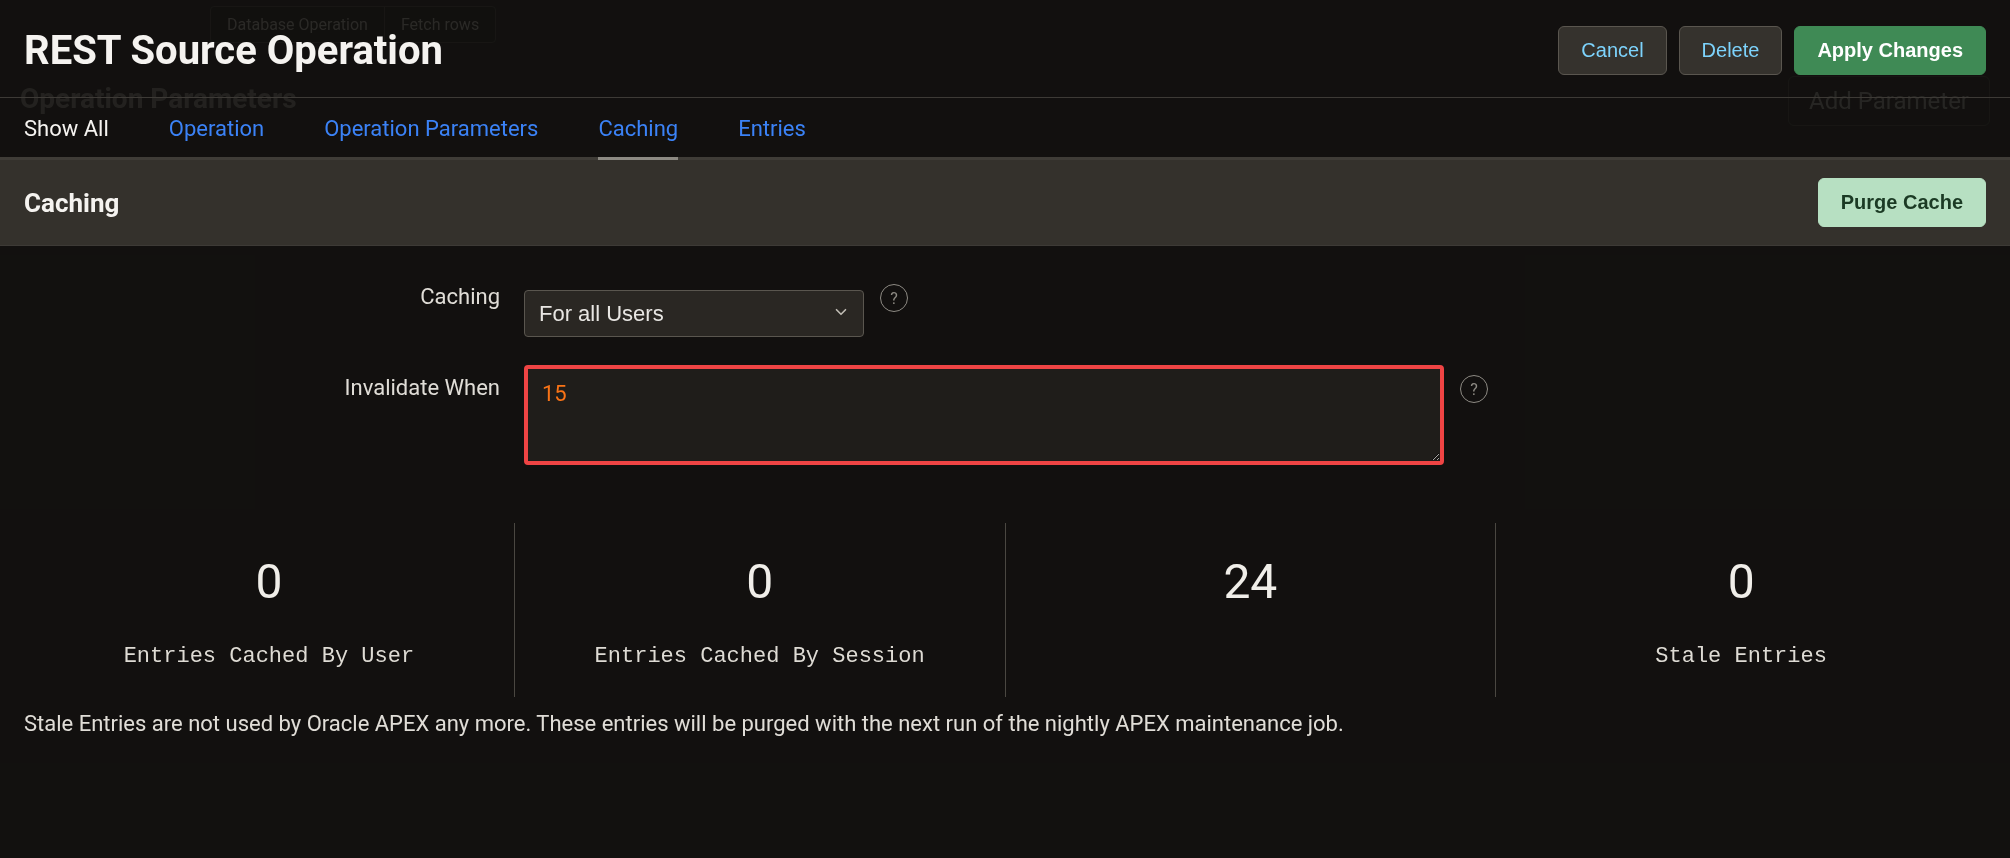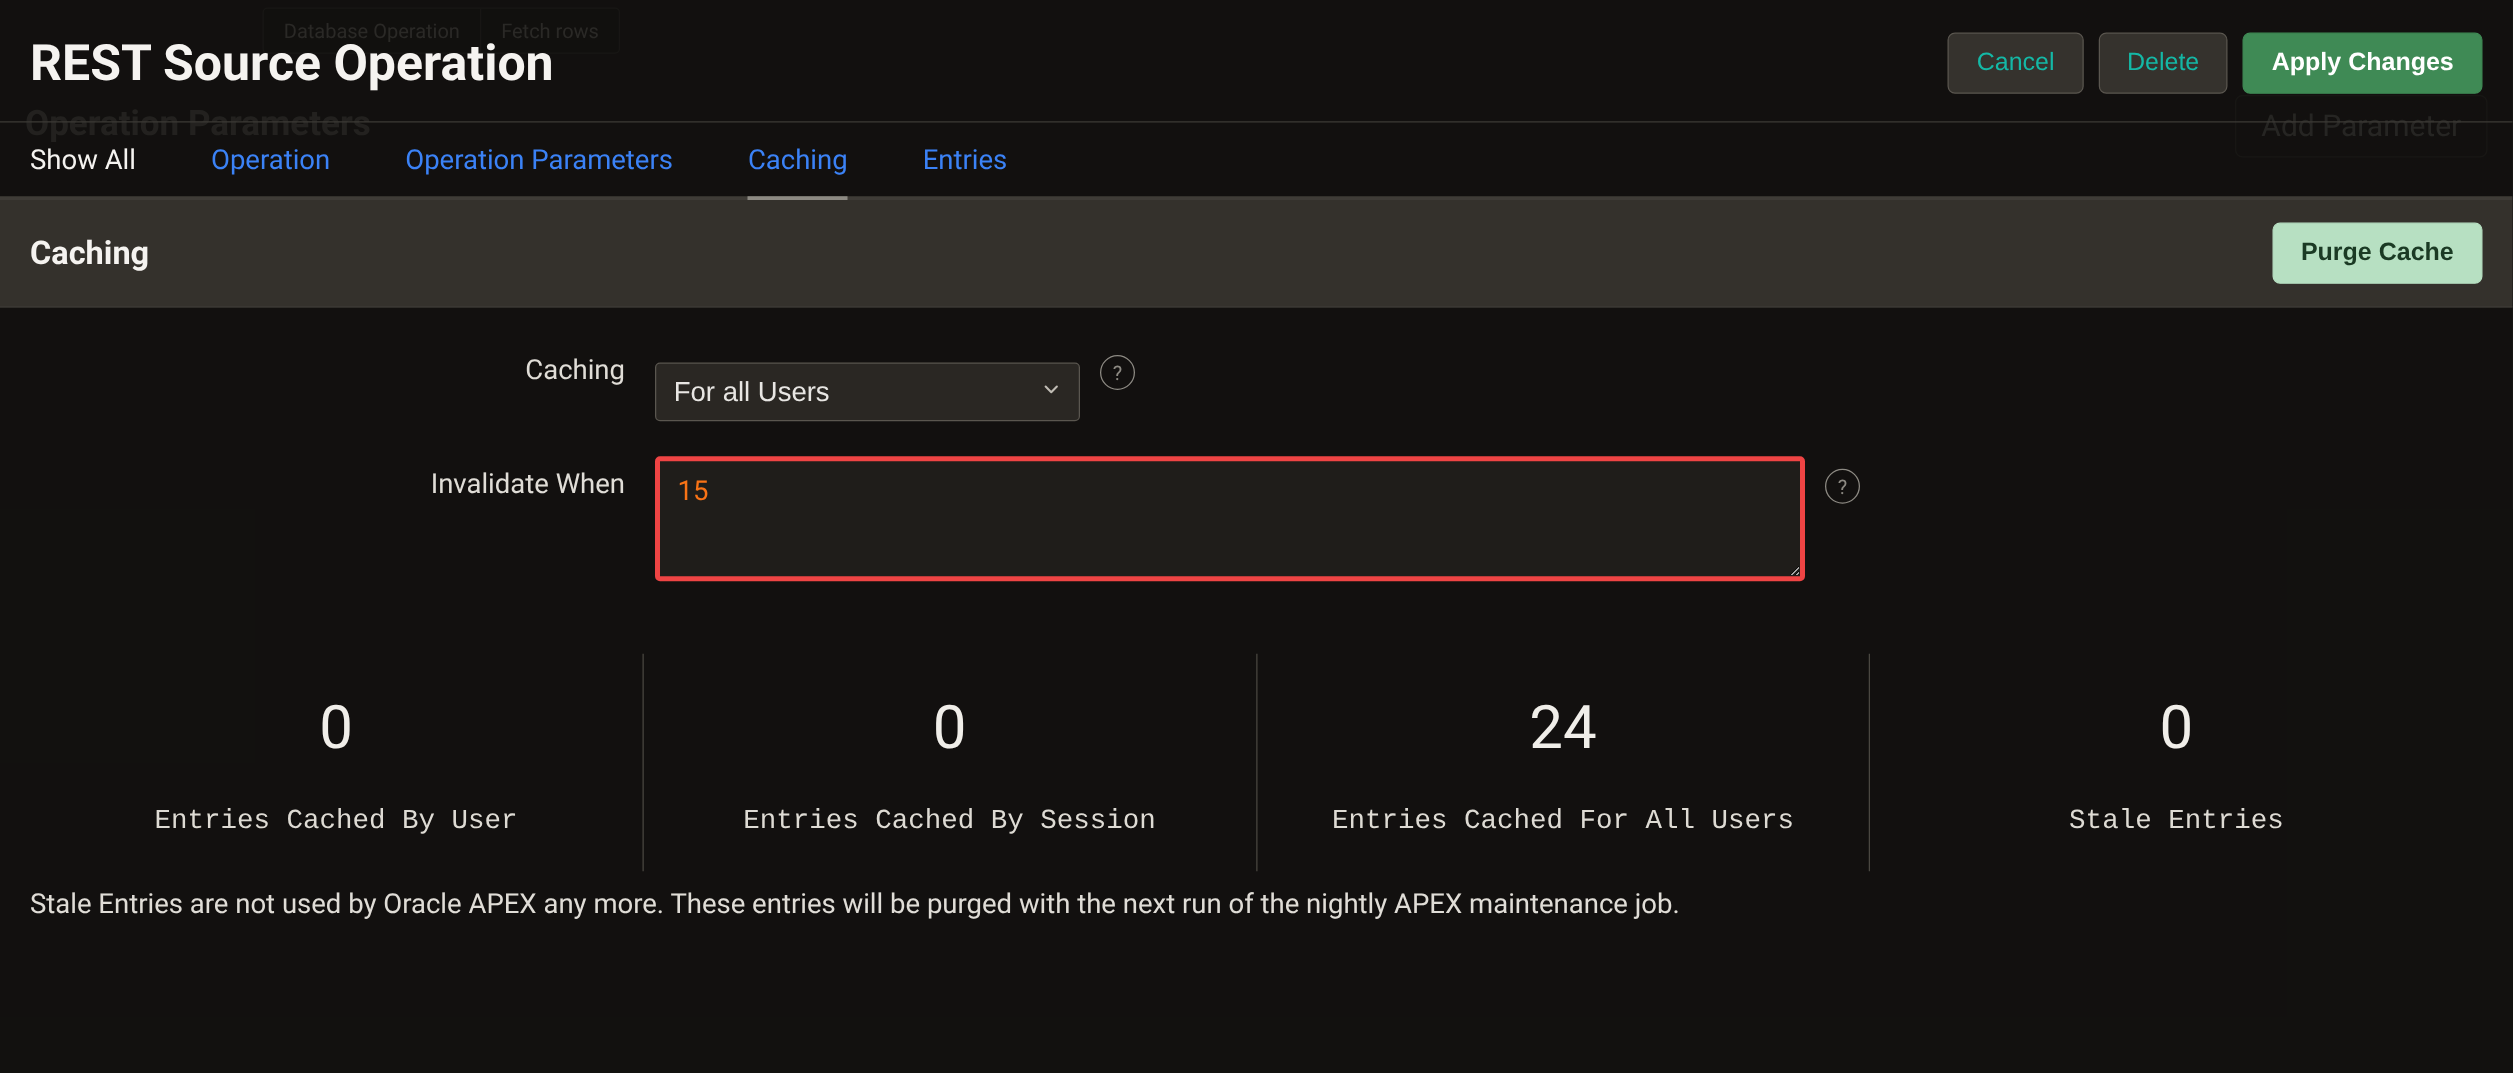--- a/index.html
+++ b/index.html
@@ -47,21 +47,21 @@
     font-weight: 700;
     color: #f5f3f0;
   }
   .header-buttons {
     display: flex;
     gap: 12px;
   }
   .btn {
     border: 1px solid #5a564f;
     background: #35322d;
-    color: #14b8a6;
+    color: #7dd3fc;
     padding: 12px 22px;
     border-radius: 6px;
     font-size: 20px;
     cursor: pointer;
   }
   .btn-primary {
     background: #3f8a55;
     border-color: #3f8a55;
     color: #ffffff;
     font-weight: 700;
@@ -316,21 +316,20 @@
     <div class="stat-card">
       <div class="stat-value">0</div>
       <div class="stat-label">Entries Cached By User</div>
     </div>
     <div class="stat-card">
       <div class="stat-value">0</div>
       <div class="stat-label">Entries Cached By Session</div>
     </div>
     <div class="stat-card">
       <div class="stat-value">24</div>
-      <div class="stat-label">Entries Cached For All Users</div>
     </div>
     <div class="stat-card">
       <div class="stat-value">0</div>
       <div class="stat-label">Stale Entries</div>
     </div>
   </div>
 
   <div class="footnote">Stale Entries are not used by Oracle APEX any more. These entries will be purged with the next run of the nightly APEX maintenance job.</div>
 
 </div>

